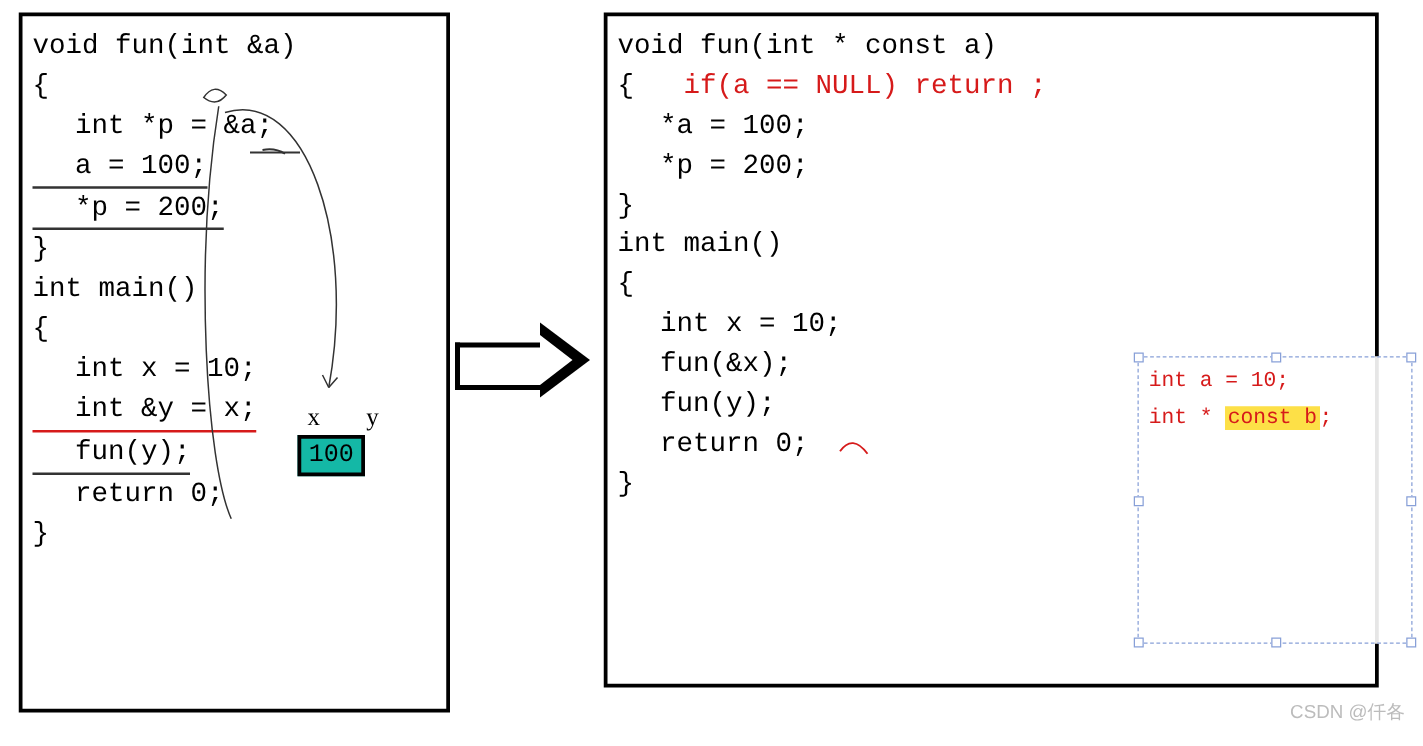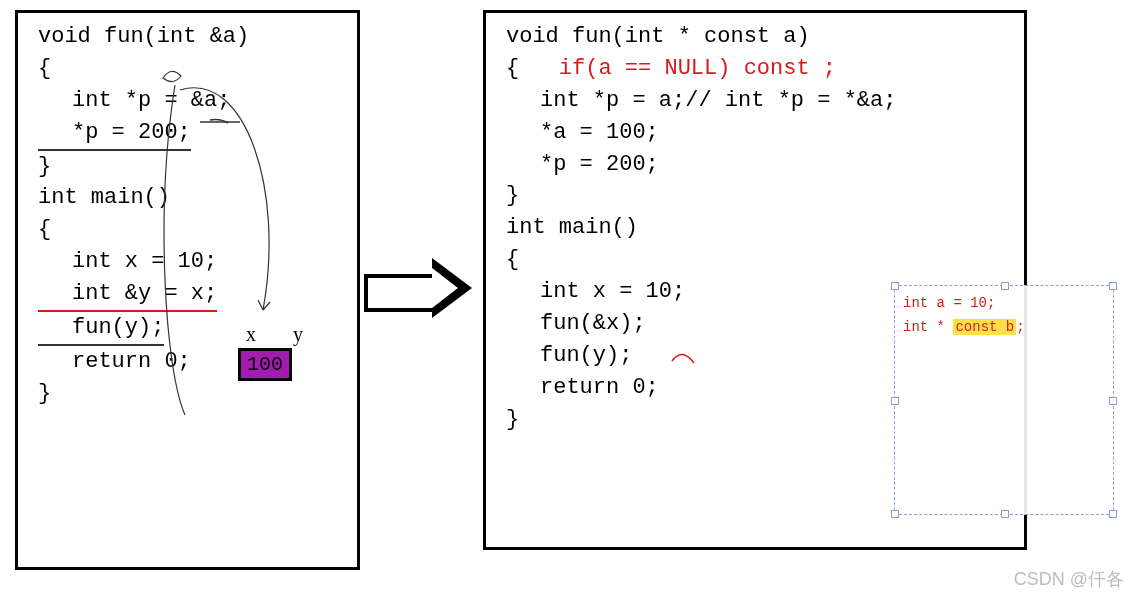--- a/index.html
+++ b/index.html
@@ -8,48 +8,48 @@
     font-family: "Consolas", "Courier New", monospace;
     background: #fff;
     width: 1138px;
     height: 597px;
     position: relative;
     font-size: 22px;
   }
   .code-box {
     position: absolute;
     border: 3px solid #000;
-    padding: 8px 20px;
+    padding: 8px 8px;
     box-sizing: border-box;
     line-height: 1.45;
   }
   .left-box {
     left: 15px;
     top: 10px;
     width: 345px;
     height: 560px;
   }
   .right-box {
     left: 483px;
     top: 10px;
-    width: 544px;
+    width: 620px;
     height: 540px;
   }
   .note-box {
     position: absolute;
-    right: 24px;
+    right: 8px;
     top: 285px;
     width: 220px;
     height: 230px;
     border: 1px dashed #88a0d8;
     background: rgba(255,255,255,0.9);
     padding: 6px 8px;
     box-sizing: border-box;
     line-height: 1.7;
-    font-size: 14px;
+    font-size: 17px;
   }
   .note-box .line { color: #d61a1a; }
   .highlight {
     background: #fde047;
     padding: 0 2px;
   }
   .red { color: #d61a1a; }
   .underline-red {
     border-bottom: 2px solid #d61a1a;
     display: inline-block;
@@ -94,53 +94,54 @@
   .xy-label {
     position: absolute;
     font-family: "Times New Roman", serif;
     font-size: 20px;
   }
   .val-box {
     position: absolute;
     border: 3px solid #000;
     padding: 2px 6px;
     font-size: 20px;
-    background:#a21caf;
+    background:#14b8a6;
   }
   .hand-svg {
     position: absolute;
     pointer-events: none;
   }
   .watermark {
     position: absolute;
     right: 14px;
-    bottom: 6px;
+    bottom: 18px;
     color: #bcbcbc;
     font-family: Arial, sans-serif;
-    font-size: 18px;
+    font-size: 15px;
   }
   .circle-red {
     display:inline-block;
     border: 1.5px solid #d61a1a;
     border-radius: 50%;
     padding: 0 4px;
     line-height: 1.1;
   }
   .note-handle {
     position:absolute;
     width:6px;height:6px;border:1px solid #88a0d8;background:#fff;
   }
 </style>
 </head>
 <body>
 
 <div class="code-box left-box">
   <div>void fun(int &amp;a)</div>
   <div>{</div>
   <div><span class="indent"><span>int *p = &amp;a;</span></span></div>
+  <div><span class="indent underline-blk">a = 100;</span></div>
   <div><span class="indent underline-blk">*p = 200;</span></div>
   <div>}</div>
   <div>int main()</div>
   <div>{</div>
   <div><span class="indent">int x = 10;</span></div>
   <div><span class="indent underline-red">int &amp;y = x;</span></div>
   <div><span class="indent underline-blk">fun(y);</span></div>
   <div><span class="indent">return 0;</span></div>
   <div>}</div>
 </div>
@@ -160,24 +161,21 @@
 
 <div class="arrow-wrap">
   <div class="arrow-shaft"></div>
   <div class="arrow-head"></div>
   <div class="arrow-head-inner"></div>
 </div>
 
 <div class="code-box right-box">
   <div>void fun(int * const a)</div>
   <div>
-    <span>{</span>&nbsp;&nbsp;&nbsp;<span class="red">if(a == NULL) const ;</span>
-  </div>
-  <div>
-    <span class="indent"><span>int *p = a;</span><span>// int *p = *&amp;a;</span></span>
+    <span>{</span>&nbsp;&nbsp;&nbsp;<span class="red">if(a == NULL) return ;</span>
   </div>
   <div><span class="indent">*a = 100;</span></div>
   <div><span class="indent">*p = 200;</span></div>
   <div>}</div>
   <div>int main()</div>
   <div>{</div>
   <div><span class="indent">int x = 10;</span></div>
   <div><span class="indent">fun(&amp;x);</span></div>
   <div><span class="indent">fun(y);</span></div>
   <div><span class="indent">return 0;</span></div>

